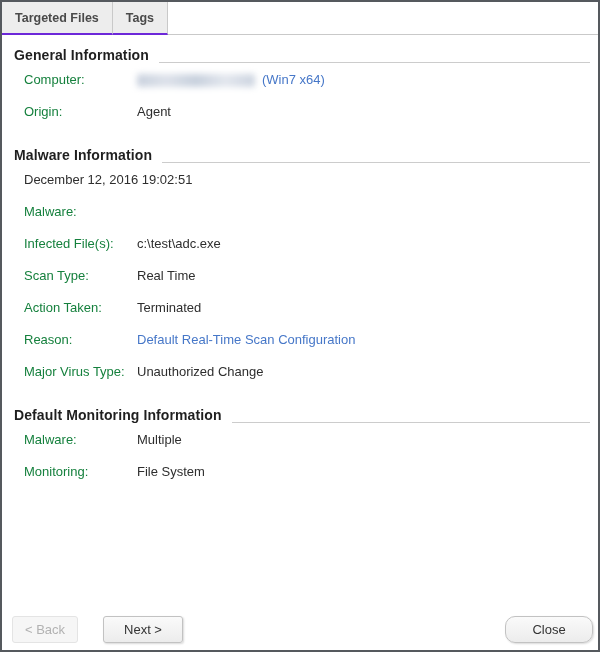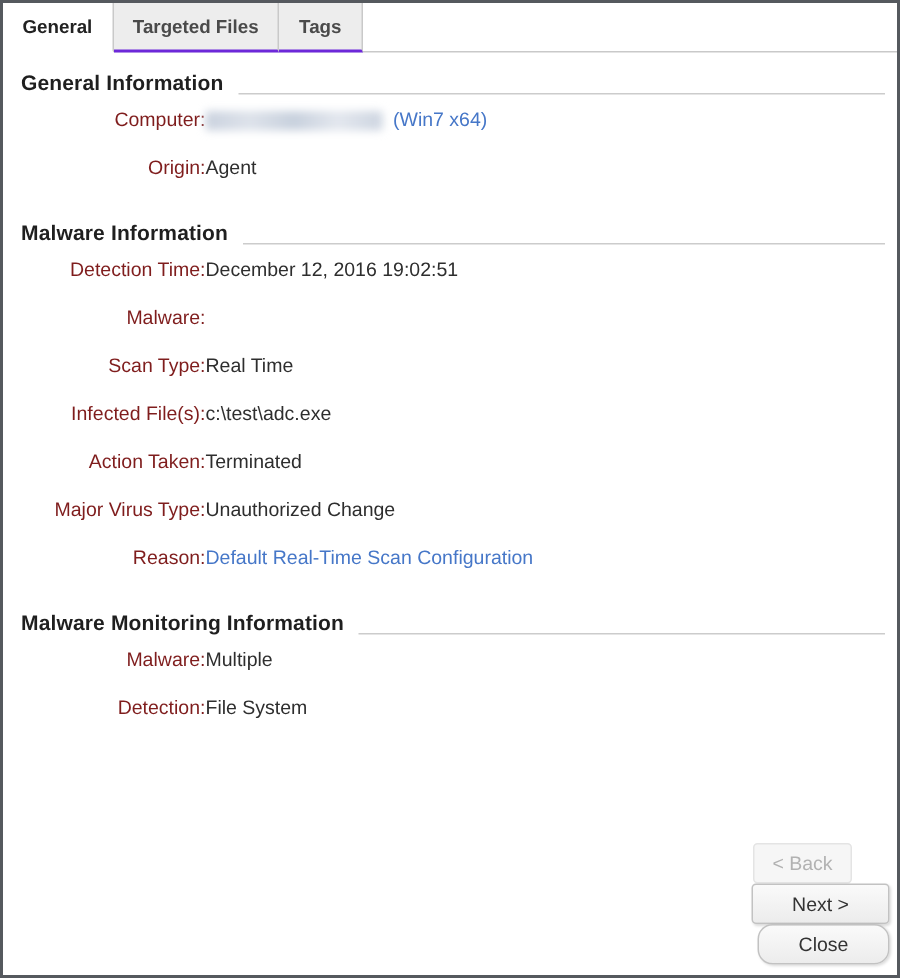--- a/index.html
+++ b/index.html
@@ -26,56 +26,53 @@
   .tab.active{background:#fff;color:#222;border-bottom:1px solid #fff;}
   .tab-filler{flex:1;border-bottom:1px solid #c9c9c9;}
   
   .content{padding:0 0 0 0;}
   .section{margin-top:8px;}
   .section + .section{margin-top:16px;}
   .section-h{display:flex;align-items:flex-end;margin:0 8px 0 12px;height:20px;}
   .section-title{font-size:14px;font-weight:700;color:#1f1f1f;white-space:nowrap;letter-spacing:.1px;}
   .section-line{flex:1;height:1px;background:#ccc;margin-left:10px;}
   .row{display:flex;align-items:flex-start;padding:9px 8px 8px 22px;font-size:13px;line-height:15px;color:#333;}
-  .row .label{width:113px;flex-shrink:0;color:#7f1d1d;text-align:right;}
+  .row .label{width:113px;flex-shrink:0;color:#15803d;}
   .row .value{color:#2e2e2e;}
   a.link{color:#4677c8;text-decoration:none;cursor:pointer;}
   .redacted-blur{
     display:inline-block;width:118px;height:13px;
     background:linear-gradient(90deg,#c9d1de 0%,#dde2ea 25%,#c7d0dd 50%,#e3e7ee 75%,#ccd4e0 100%);
     filter:blur(3px);border-radius:2px;vertical-align:middle;margin-right:7px;
   }
   
   .footer{
     position:absolute;left:10px;right:5px;bottom:7px;
-    display:flex;align-items:flex-end;flex-direction:column;
+    display:flex;align-items:center;
   }
   .btn{
     box-sizing:border-box;height:27px;
     font-family:inherit;font-size:13px;color:#333;
     background:linear-gradient(#fafafa,#ececec);
     border:1px solid #c2c2c2;border-radius:3px;
     box-shadow:1px 1px 2px rgba(0,0,0,.15);
     cursor:pointer;padding:0 10px;
   }
   .btn-back{width:66px;margin-right:25px;
     color:#b2b2b2;background:#f6f6f6;border:1px solid #e4e4e4;
     box-shadow:none;cursor:default;}
-  .btn-next{width:92px;}
+  .btn-next{width:80px;}
   .btn-close{width:88px;margin-left:auto;border-radius:10px;}
 </style>
 </head>
 <body>
 
 <div class="dialog">
 
   <div class="tabbar">
-    <div class="tab active">
-      <span>General</span>
-    </div>
     <div class="tab">
       <span>Targeted Files</span>
     </div>
     <div class="tab">
       <span>Tags</span>
     </div>
     <div class="tab-filler"></div>
   </div>
 
   <div class="content">
@@ -96,59 +93,58 @@
         <span class="value">Agent</span>
       </div>
     </div>
 
     <div class="section">
       <div class="section-h">
         <span class="section-title">Malware Information</span>
         <span class="section-line"></span>
       </div>
       <div class="row">
-        <span class="label">Detection Time:</span>
         <span class="value">December 12, 2016 19:02:51</span>
       </div>
       <div class="row">
         <span class="label">Malware:</span>
       </div>
       <div class="row">
+        <span class="label">Infected File(s):</span>
+        <span class="value">c:\test\adc.exe</span>
+      </div>
+      <div class="row">
         <span class="label">Scan Type:</span>
         <span class="value">Real Time</span>
-      </div>
-      <div class="row">
-        <span class="label">Infected File(s):</span>
-        <span class="value">c:\test\adc.exe</span>
       </div>
       <div class="row">
         <span class="label">Action Taken:</span>
         <span class="value">Terminated</span>
       </div>
       <div class="row">
+        <span class="label">Reason:</span>
+        <a class="link">Default Real-Time Scan Configuration</a>
+      </div>
+      <div class="row">
         <span class="label">Major Virus Type:</span>
         <span class="value">Unauthorized Change</span>
-      </div>
-      <div class="row">
-        <span class="label">Reason:</span>
-        <a class="link">Default Real-Time Scan Configuration</a>
       </div>
     </div>
 
     <div class="section">
       <div class="section-h">
-        <span class="section-title">Malware Monitoring Information</span>
+        <span class="section-title">Default Monitoring Information</span>
         <span class="section-line"></span>
       </div>
       <div class="row">
         <span class="label">Malware:</span>
         <span class="value">Multiple</span>
       </div>
       <div class="row">
-        <span class="label">Detection:</span>
+        <span class="label">Monitoring:</span>
         <span class="value">File System</span>
       </div>
     </div>
 
   </div>
 
   <div class="footer">
     <button class="btn btn-back" disabled="">&lt; Back</button>
     <button class="btn btn-next">Next &gt;</button>
     <button class="btn btn-close">Close</button>

